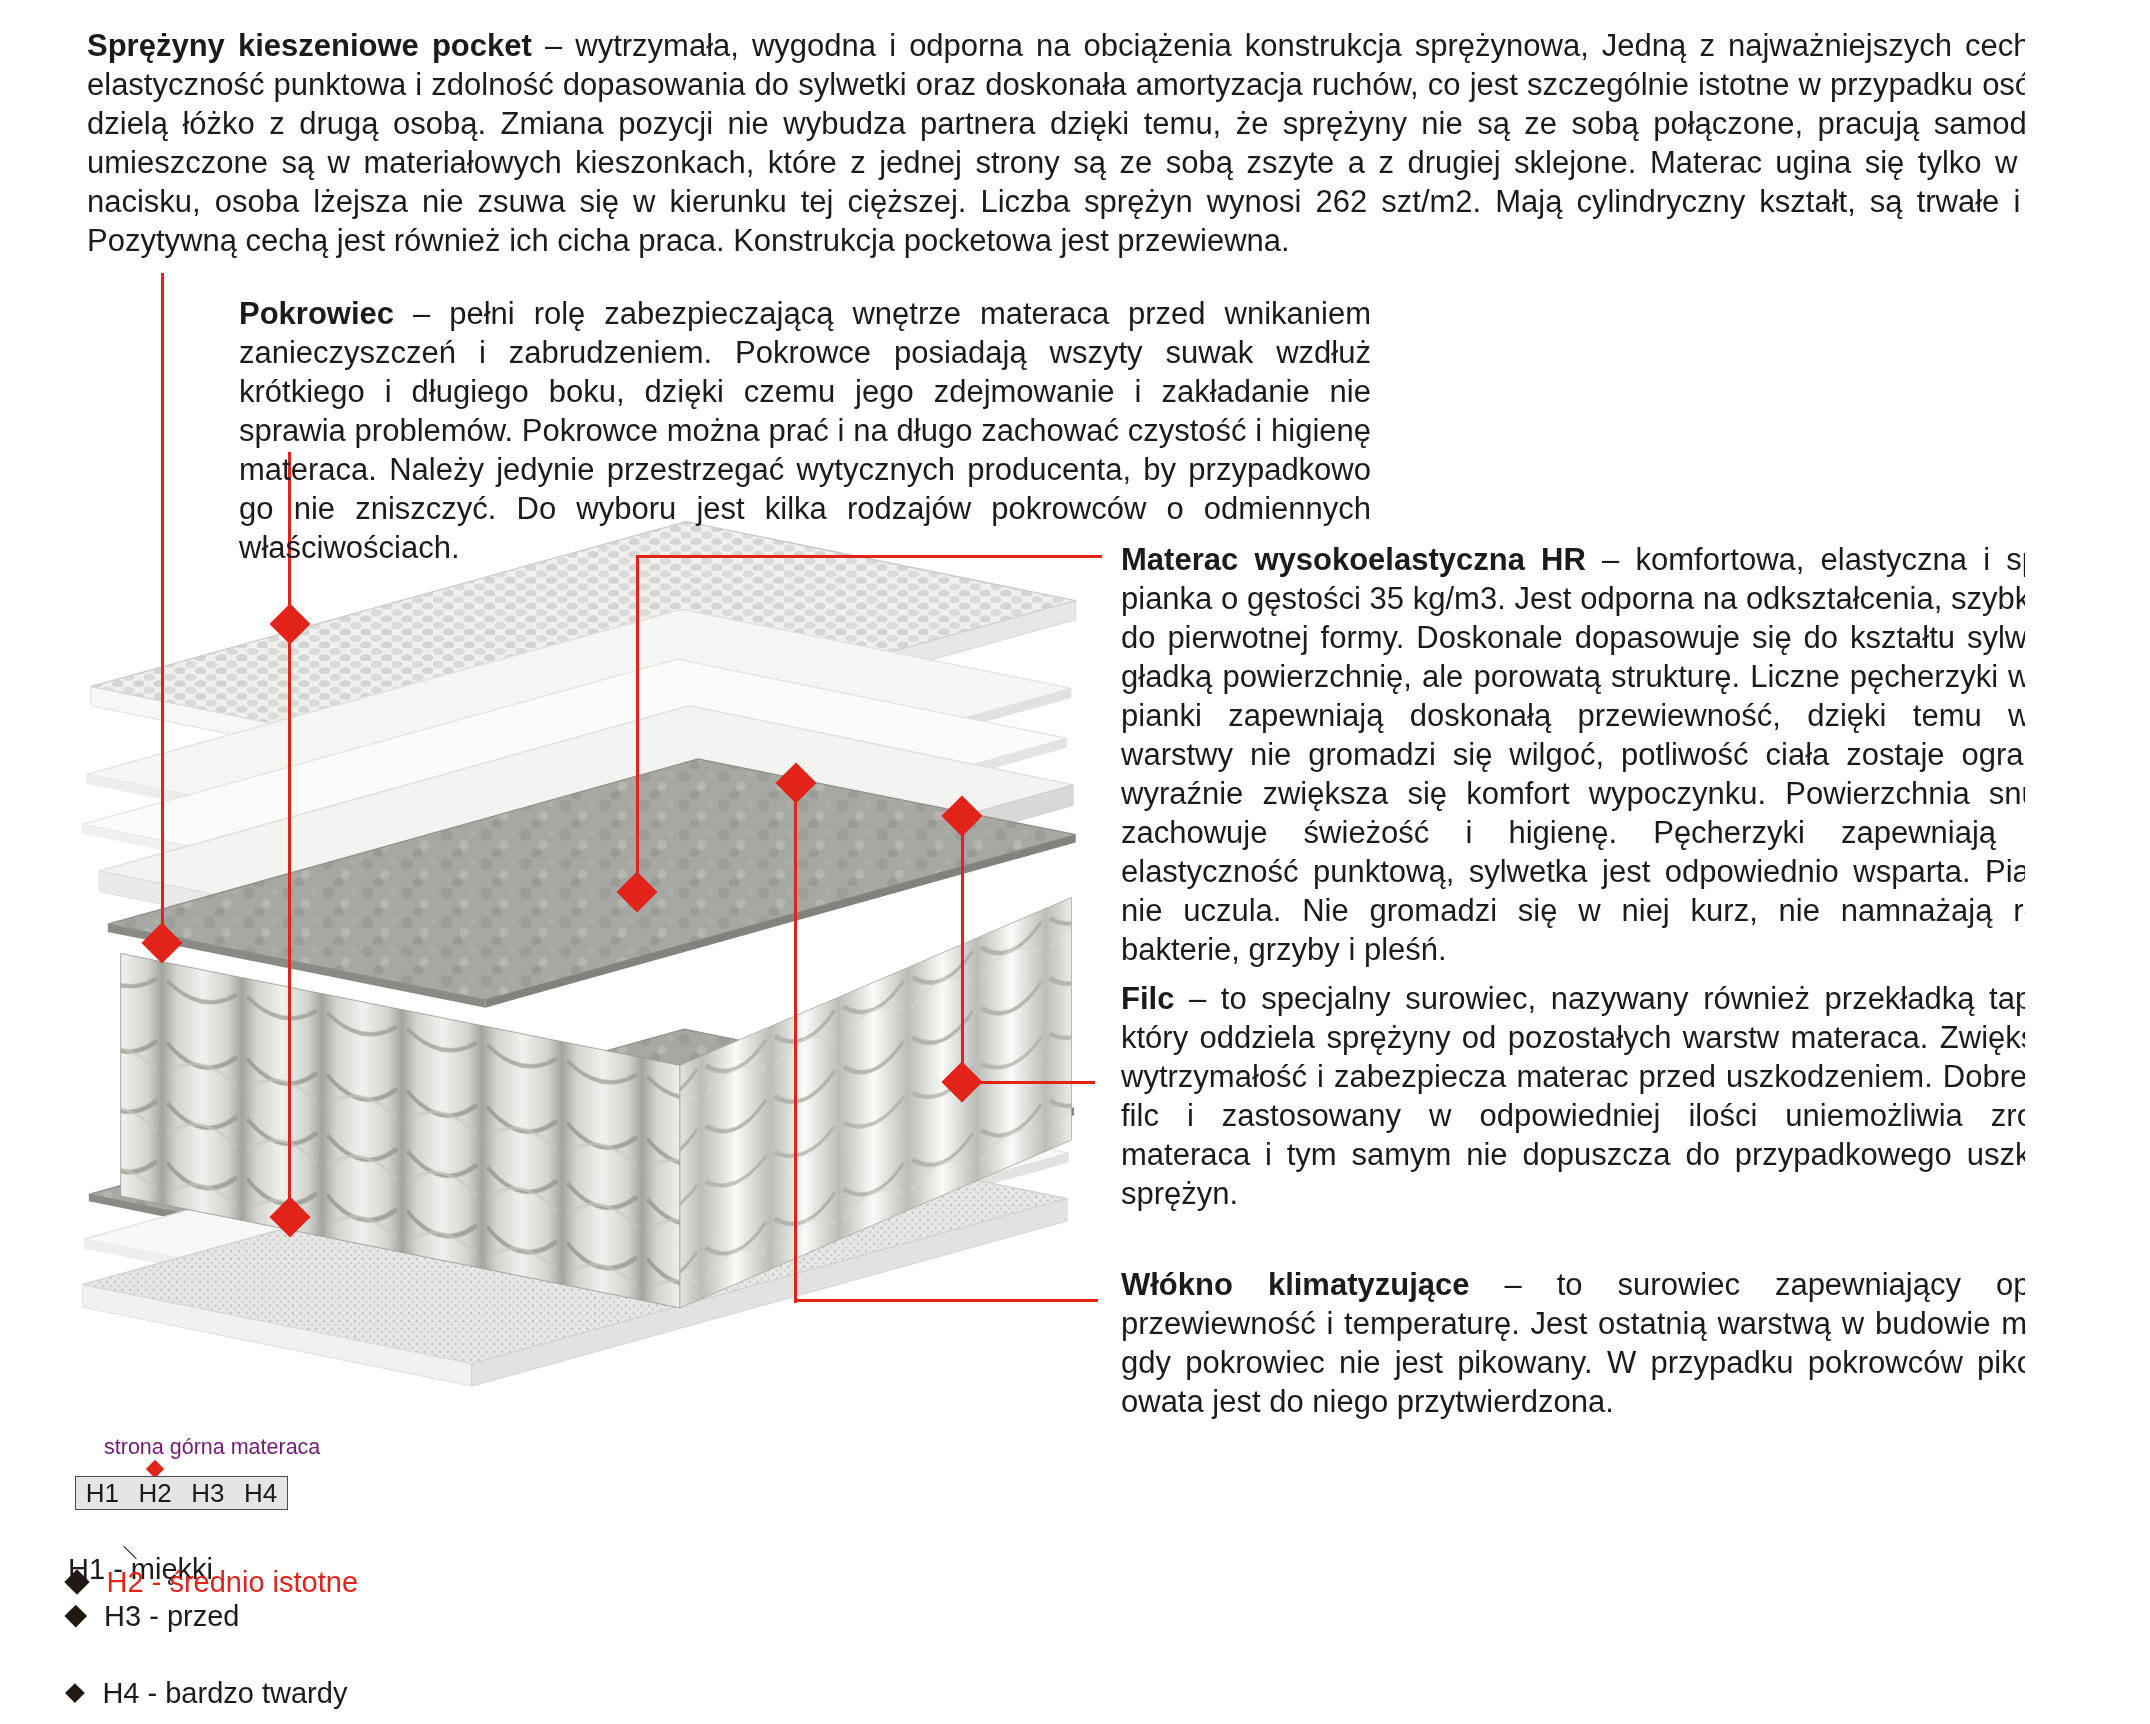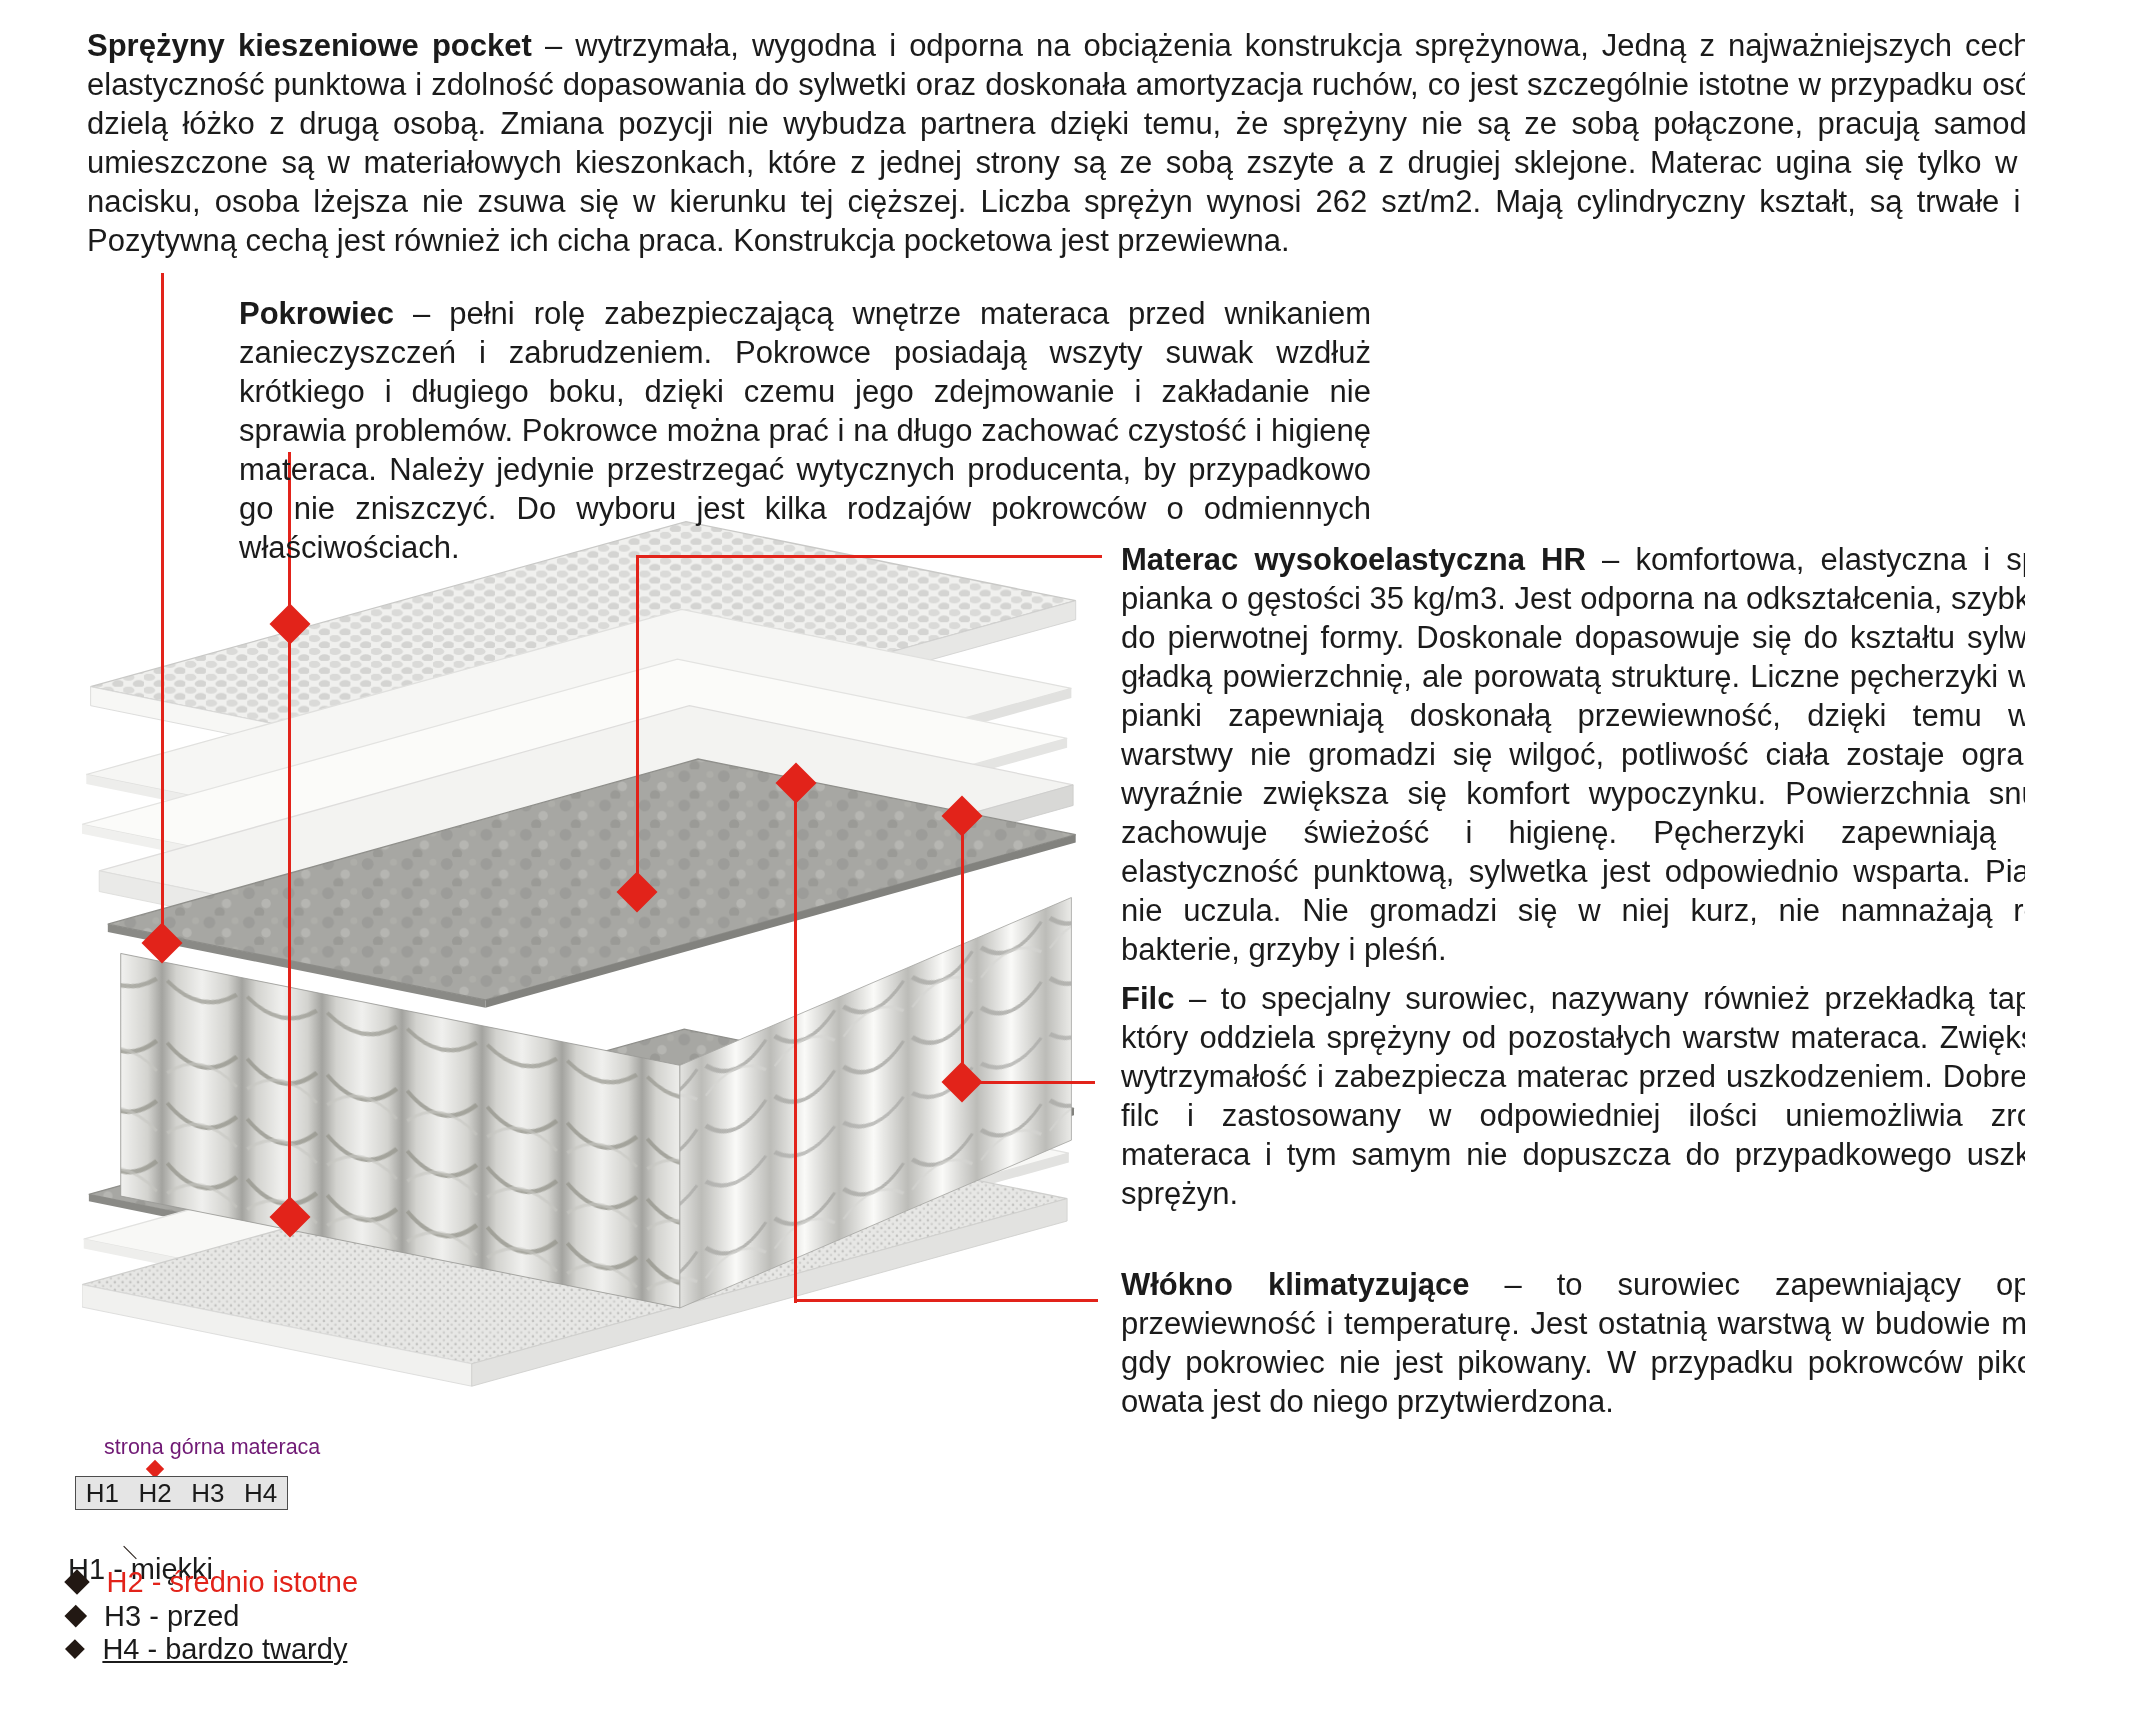--- a/index.html
+++ b/index.html
@@ -177,19 +177,19 @@
     <span class="legend-text">H1 - miękki</span>
   </div>
   <div class="legend-row" style="top:1565px;">
     <span class="legend-dia" style="width:18px;height:18px;"></span>
     <span class="legend-text red">H2 - średnio istotne</span>
   </div>
   <div class="legend-row" style="top:1599px;">
     <span class="legend-dia" style="width:15.5px;height:15.5px;"></span>
     <span class="legend-text">H3 - przed</span>
   </div>
-  <div class="legend-row" style="top:1632px;text-decoration:underline;">
+  <div class="legend-row" style="top:1676px;">
     <span class="legend-dia" style="width:13.8px;height:13.8px;"></span>
     <span class="legend-text">H4 - bardzo twardy</span>
   </div>
 
 </div>
 
 
 </body></html>

